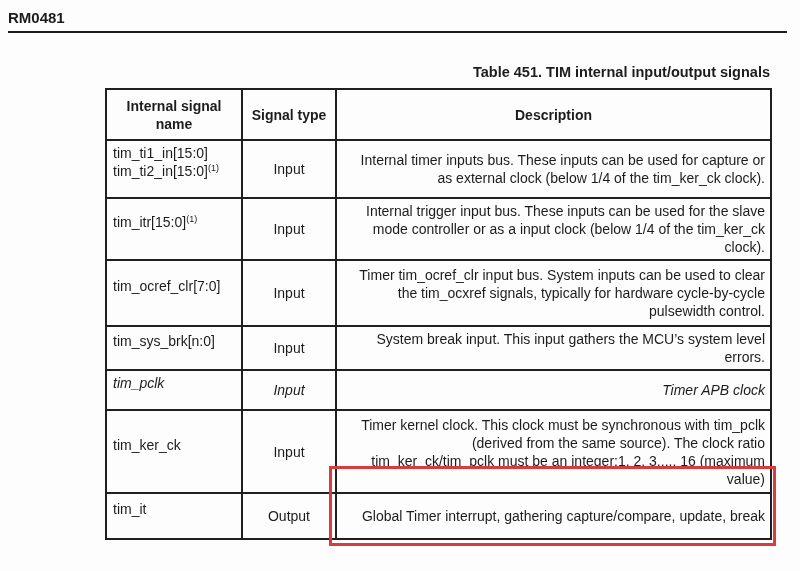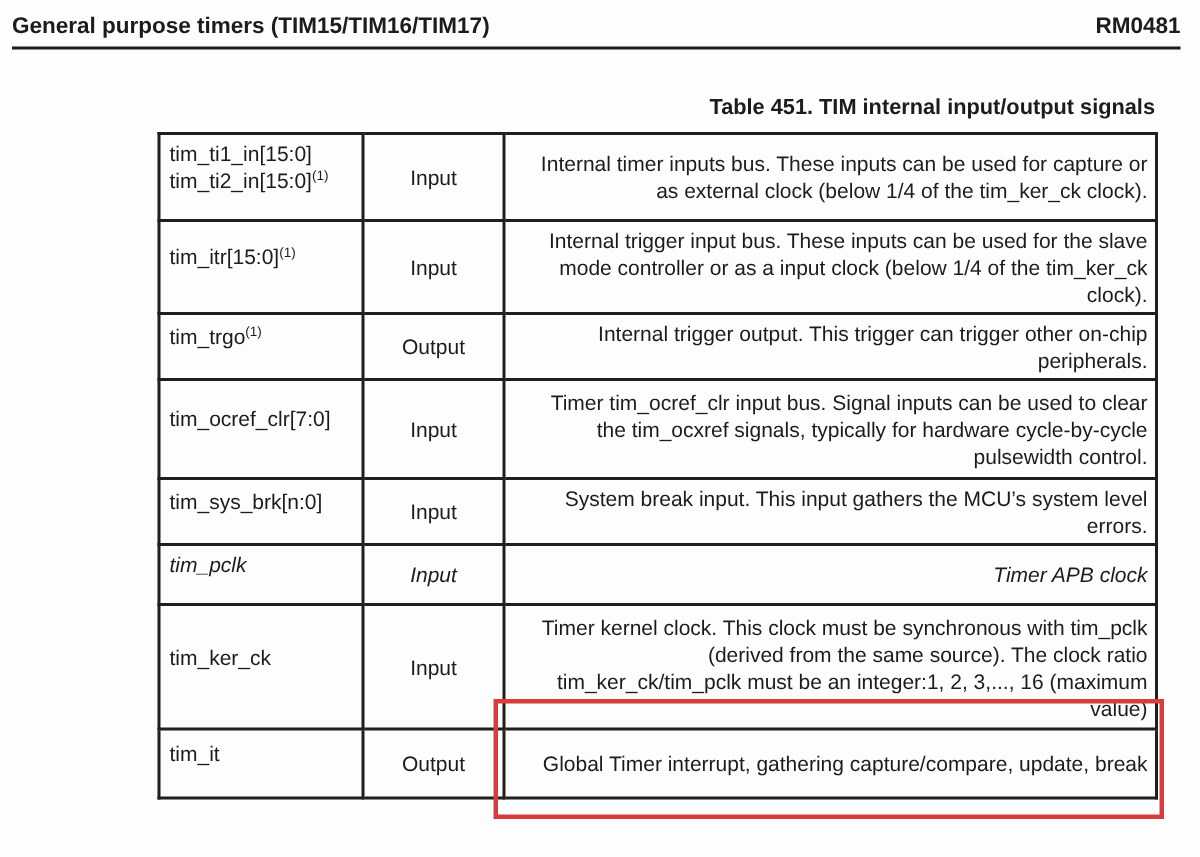--- a/index.html
+++ b/index.html
@@ -66,62 +66,60 @@
     border: 3px solid #d83c3c;
     pointer-events: none;
   }
 </style>
 </head>
 <body>
 
 <div class="page">
 
   <div class="page-header">
-    <span>General purpose timers (TIM15/TIM16/TIM17)</span>
     <span>RM0481</span>
   </div>
   <div class="header-rule"></div>
 
   <div class="table-caption">Table 451. TIM internal input/output signals</div>
 
   <table class="sig-table">
     <colgroup>
       <col style="width:136px">
       <col style="width:94px">
       <col style="width:435px">
     </colgroup>
     <tbody>
+        <tr class="hr-head">
+      <th class="h-cell">Internal signal name</th>
+      <th class="h-cell">Signal type</th>
+      <th class="h-cell">Description</th>
+    </tr>
 
     <tr class="r0">
       <td class="c-name"><span>tim_ti1_in[15:0]
 tim_ti2_in[15:0]</span><sup class="fn">(1)</sup></td>
       <td class="c-type">Input</td>
       <td class="c-desc">Internal timer inputs bus. These inputs can be used for capture or
 as external clock (below 1/4 of the tim_ker_ck clock).</td>
     </tr>
 
     <tr class="r1">
       <td class="c-name"><span>tim_itr[15:0]</span><sup class="fn">(1)</sup></td>
       <td class="c-type">Input</td>
       <td class="c-desc">Internal trigger input bus. These inputs can be used for the slave
 mode controller or as a input clock (below 1/4 of the tim_ker_ck
 clock).</td>
     </tr>
 
-    <tr class="r2">
-      <td class="c-name"><span>tim_trgo</span><sup class="fn">(1)</sup></td>
-      <td class="c-type">Output</td>
-      <td class="c-desc">Internal trigger output. This trigger can trigger other on-chip
-peripherals.</td>
-    </tr>
 
     <tr class="r3">
       <td class="c-name"><span>tim_ocref_clr[7:0]</span><sup class="fn"></sup></td>
       <td class="c-type">Input</td>
-      <td class="c-desc">Timer tim_ocref_clr input bus. Signal inputs can be used to clear
+      <td class="c-desc">Timer tim_ocref_clr input bus. System inputs can be used to clear
 the tim_ocxref signals, typically for hardware cycle-by-cycle
 pulsewidth control.</td>
     </tr>
 
 
     <tr class="r5">
       <td class="c-name"><span>tim_sys_brk[n:0]</span><sup class="fn"></sup></td>
       <td class="c-type">Input</td>
       <td class="c-desc">System break input. This input gathers the MCU’s system level
 errors.</td>

